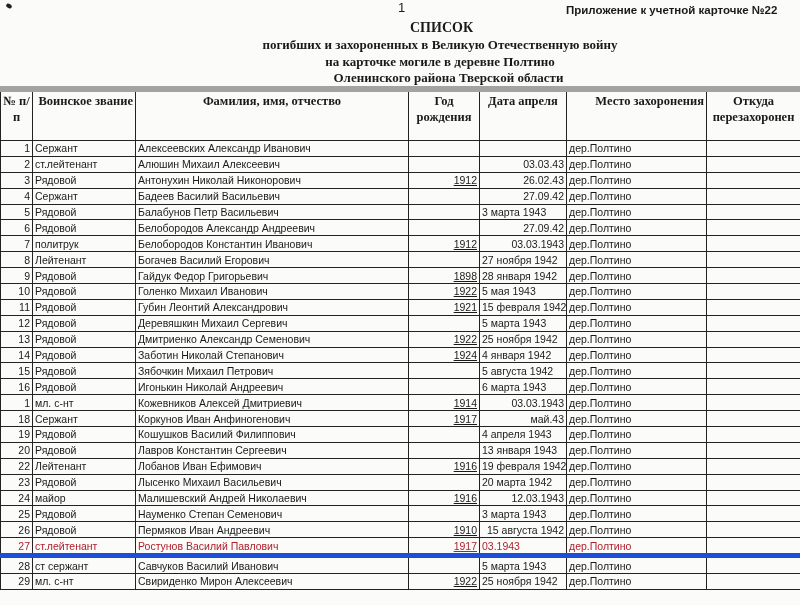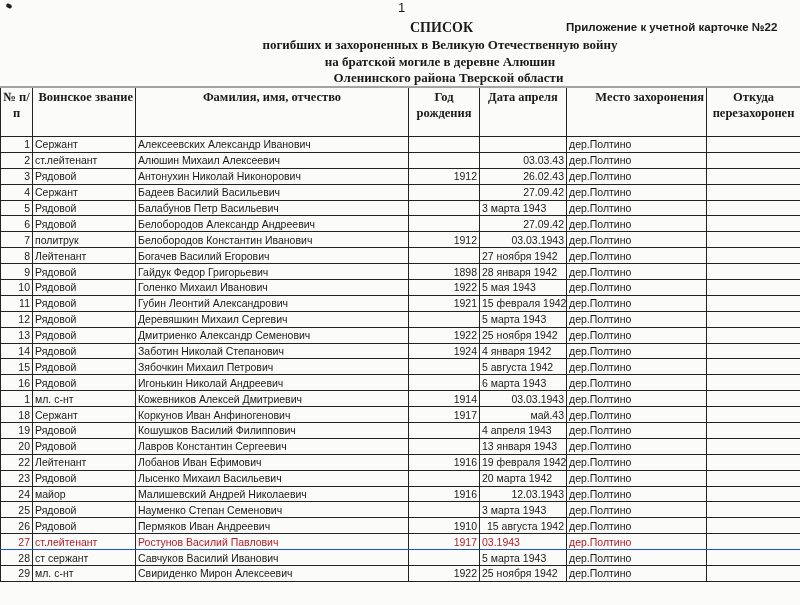--- a/index.html
+++ b/index.html
@@ -1,44 +1,44 @@
 <!DOCTYPE html>
 <html><head>
 <meta charset="utf-8">
 <style>
   html, body { margin:0; padding:0; }
   body { width:800px; height:605px; background:#fbfbfa; position:relative; overflow:hidden; font-family:"Liberation Sans", sans-serif; color:#1a1a1a; }
   .pagenum { position:absolute; top:0; left:398px; font-size:13px; }
   .mark { position:absolute; top:4px; left:6px; width:6px; height:4px; background:#222; transform:rotate(30deg); border-radius:2px; }
   .title { position:absolute; top:20px; left:410px; font-family:"Liberation Serif", serif; font-weight:bold; font-size:14px; }
-  .appendix { position:absolute; top:21px; left:566px; font-size:11.5px; font-weight:bold; }
+  .appendix { position:absolute; top:4px; left:566px; font-size:11.5px; font-weight:bold; }
   .sub { position:absolute; left:0; width:800px; text-align:center; font-family:"Liberation Serif", serif; font-weight:bold; font-size:13px; }
   .sub1 { top:37px; padding-left:80px; box-sizing:border-box; left:0; }
   .sub2 { top:54px; padding-left:80px; box-sizing:border-box; }
   .sub3 { top:70px; padding-left:97px; box-sizing:border-box; }
   table { position:absolute; top:86px; left:0; border-collapse:collapse; table-layout:fixed; width:800px; }
   th, td { border:1px solid #222; padding:0 2px; white-space:nowrap; overflow:hidden; }
   th { font-family:"Liberation Serif", serif; font-weight:bold; font-size:12.5px; height:47px; vertical-align:top; line-height:16px; padding-top:1px; }
   td { font-size:10.5px; height:14.9px; line-height:14px; }
-  thead tr { border-top:2px solid #a3a3a3; }
+  thead tr { border-top:6px solid #a3a3a3; }
   .c-num { text-align:right; }
-  .c-year { text-align:right; }
+  .c-year { text-align:right;text-decoration:underline; }
   .right { text-align:right; }
-  tr.hl td { color:#b0202a; border-top:1px solid #c2303a; border-bottom:1px solid #1d4ed8; }
+  tr.hl td { color:#b0202a; border-top:1px solid #c2303a; border-bottom:5px solid #1d4ed8; }
   th.left { text-align:right; }
 </style>
 </head>
 <body>
 
 <div class="mark"></div>
 <div class="pagenum">1</div>
 <div class="title">СПИСОК</div>
 <div class="appendix">Приложение к учетной карточке №22</div>
 <div class="sub sub1">погибших и захороненных в Великую Отечественную войну</div>
-<div class="sub sub2">на братской могиле в деревне Алюшин</div>
+<div class="sub sub2">на карточке могиле в деревне Полтино</div>
 <div class="sub sub3">Оленинского района Тверской области</div>
 
 <table>
   <colgroup>
     <col style="width:32px">
       <col style="width:103px">
       <col style="width:273px">
       <col style="width:71px">
       <col style="width:87px">
       <col style="width:140px">

